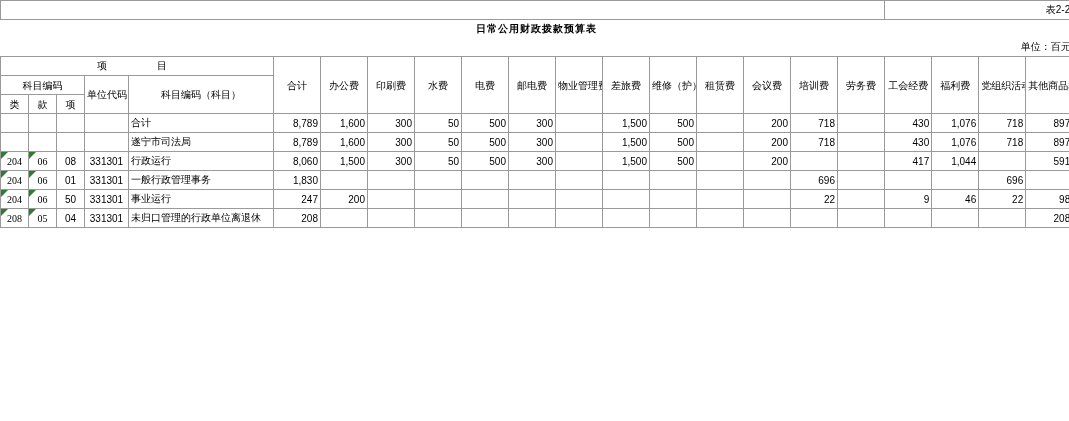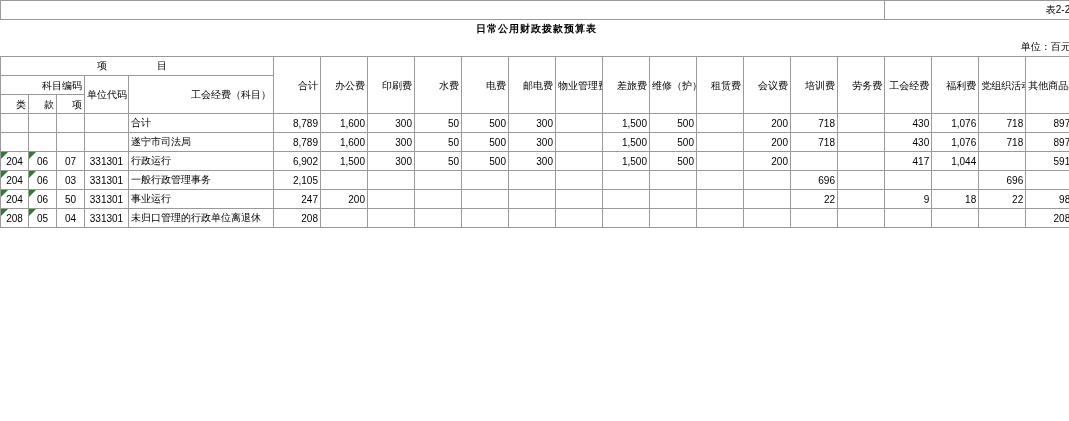--- a/index.html
+++ b/index.html
@@ -52,21 +52,21 @@
     letter-spacing: 1px;
   }
   .unit-cell {
     border: none !important;
     text-align: right;
     font-size: 11px;
     height: 22px;
     padding-right: 6px;
   }
   .hdr {
-    text-align: right;
+    text-align: center;
     font-size: 10px;
     line-height: 11px;
     white-space: normal;
     word-break: break-all;
     padding: 1px;
   }
   .num {
     text-align: right;
     padding-right: 5px;
     font-size: 10.5px;
@@ -78,20 +78,21 @@
   .lft {
     text-align: left;
     padding-left: 4px;
     font-size: 10.5px;
   }
   .row-tall td {
     height: 30px;
   }
   .mark {
     position: relative;
+    font-family: Liberation Serif, serif;
   }
   .mark::before {
     content: "";
     position: absolute;
     left: 0;
     top: 0;
     border-left: 7px solid #2e7d32;
     border-bottom: 7px solid transparent;
   }
   .projhdr {
@@ -162,21 +163,21 @@
       <td class="hdr" rowspan="3">劳务费</td>
       <td class="hdr" rowspan="3">工会经费</td>
       <td class="hdr" rowspan="3">福利费</td>
       <td class="hdr" rowspan="3">党组织活动经费</td>
       <td class="hdr" rowspan="3">其他商品和服务支出</td>
     </tr>
 
     <tr>
       <td class="hdr" colspan="3">科目编码</td>
       <td class="hdr" rowspan="2">单位代码</td>
-      <td class="hdr" rowspan="2">工会经费（科目）</td>
+      <td class="hdr" rowspan="2">科目编码（科目）</td>
     </tr>
 
     <tr>
       <td class="hdr">类</td>
       <td class="hdr">款</td>
       <td class="hdr">项</td>
     </tr>
 
     <tr class="row-tall">
       <td class="ctr"></td>
@@ -224,24 +225,24 @@
       <td class="num"></td>
       <td class="num">430</td>
       <td class="num">1,076</td>
       <td class="num">718</td>
       <td class="num">897</td>
     </tr>
 
     <tr class="row-tall">
       <td class="ctr mark">204</td>
       <td class="ctr mark">06</td>
-      <td class="ctr">07</td>
+      <td class="ctr">08</td>
       <td class="ctr">331301</td>
       <td class="lft">行政运行</td>
-      <td class="num">6,902</td>
+      <td class="num">8,060</td>
       <td class="num">1,500</td>
       <td class="num">300</td>
       <td class="num">50</td>
       <td class="num">500</td>
       <td class="num">300</td>
       <td class="num"></td>
       <td class="num">1,500</td>
       <td class="num">500</td>
       <td class="num"></td>
       <td class="num">200</td>
@@ -249,24 +250,24 @@
       <td class="num"></td>
       <td class="num">417</td>
       <td class="num">1,044</td>
       <td class="num"></td>
       <td class="num">591</td>
     </tr>
 
     <tr class="row-tall">
       <td class="ctr mark">204</td>
       <td class="ctr mark">06</td>
-      <td class="ctr">03</td>
+      <td class="ctr">01</td>
       <td class="ctr">331301</td>
       <td class="lft">一般行政管理事务</td>
-      <td class="num">2,105</td>
+      <td class="num">1,830</td>
       <td class="num"></td>
       <td class="num"></td>
       <td class="num"></td>
       <td class="num"></td>
       <td class="num"></td>
       <td class="num"></td>
       <td class="num"></td>
       <td class="num"></td>
       <td class="num"></td>
       <td class="num"></td>
@@ -291,21 +292,21 @@
       <td class="num"></td>
       <td class="num"></td>
       <td class="num"></td>
       <td class="num"></td>
       <td class="num"></td>
       <td class="num"></td>
       <td class="num"></td>
       <td class="num">22</td>
       <td class="num"></td>
       <td class="num">9</td>
-      <td class="num">18</td>
+      <td class="num">46</td>
       <td class="num">22</td>
       <td class="num">98</td>
     </tr>
 
     <tr class="row-tall">
       <td class="ctr mark">208</td>
       <td class="ctr mark">05</td>
       <td class="ctr">04</td>
       <td class="ctr">331301</td>
       <td class="lft">未归口管理的行政单位离退休</td>

